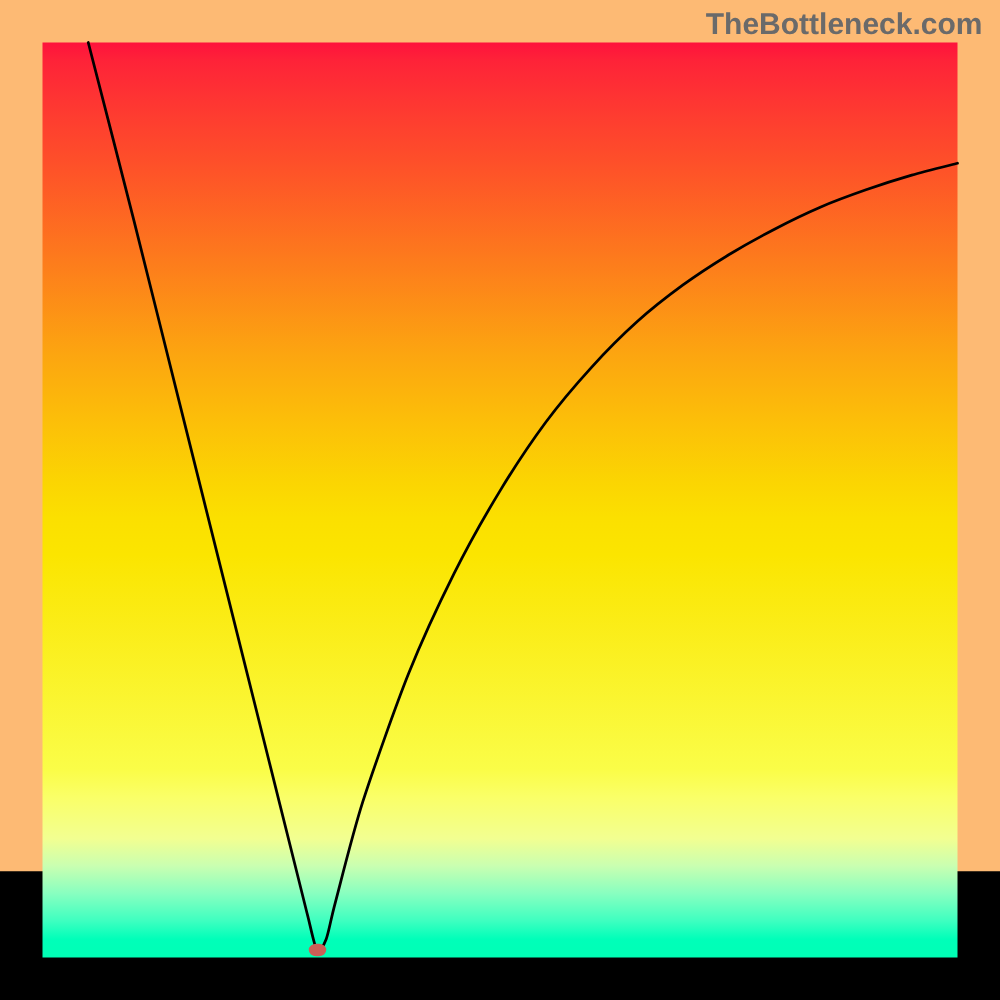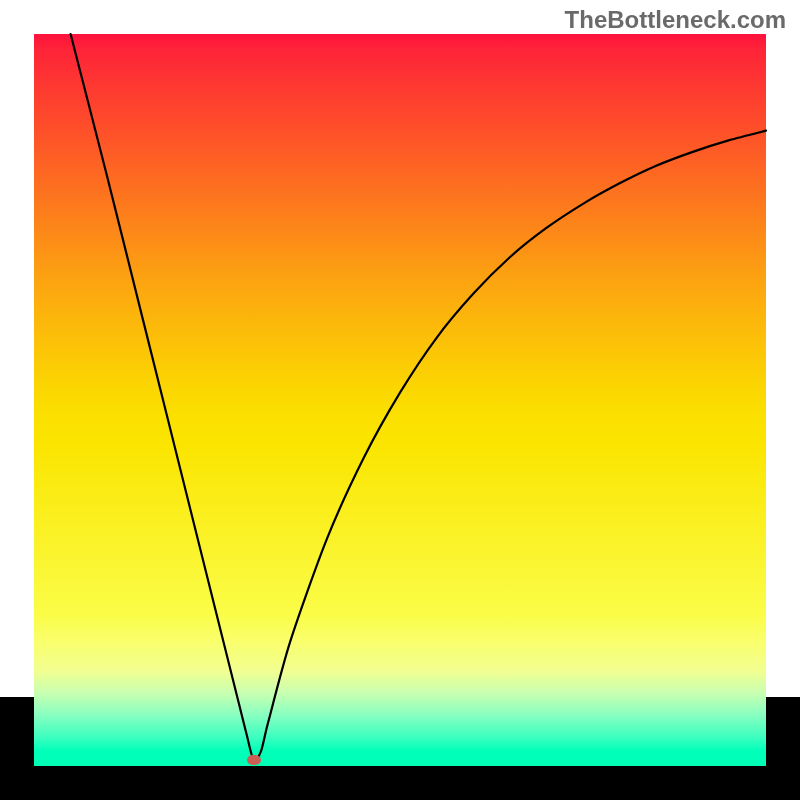--- a/index.html
+++ b/index.html
@@ -7,21 +7,21 @@
     padding: 0;
     width: 800px;
     height: 800px;
     background: #000;
     overflow: hidden;
   }
   .frame {
     position: relative;
     width: 800px;
     height: 697px;
-    background: #ffffff;
+    background: #fdba74;
   }
   .plot-area {
     position: absolute;
     left: 34px;
     top: 34px;
     width: 732px;
     height: 732px;
     
     background: linear-gradient(to bottom,
       #fe123c 0%,

